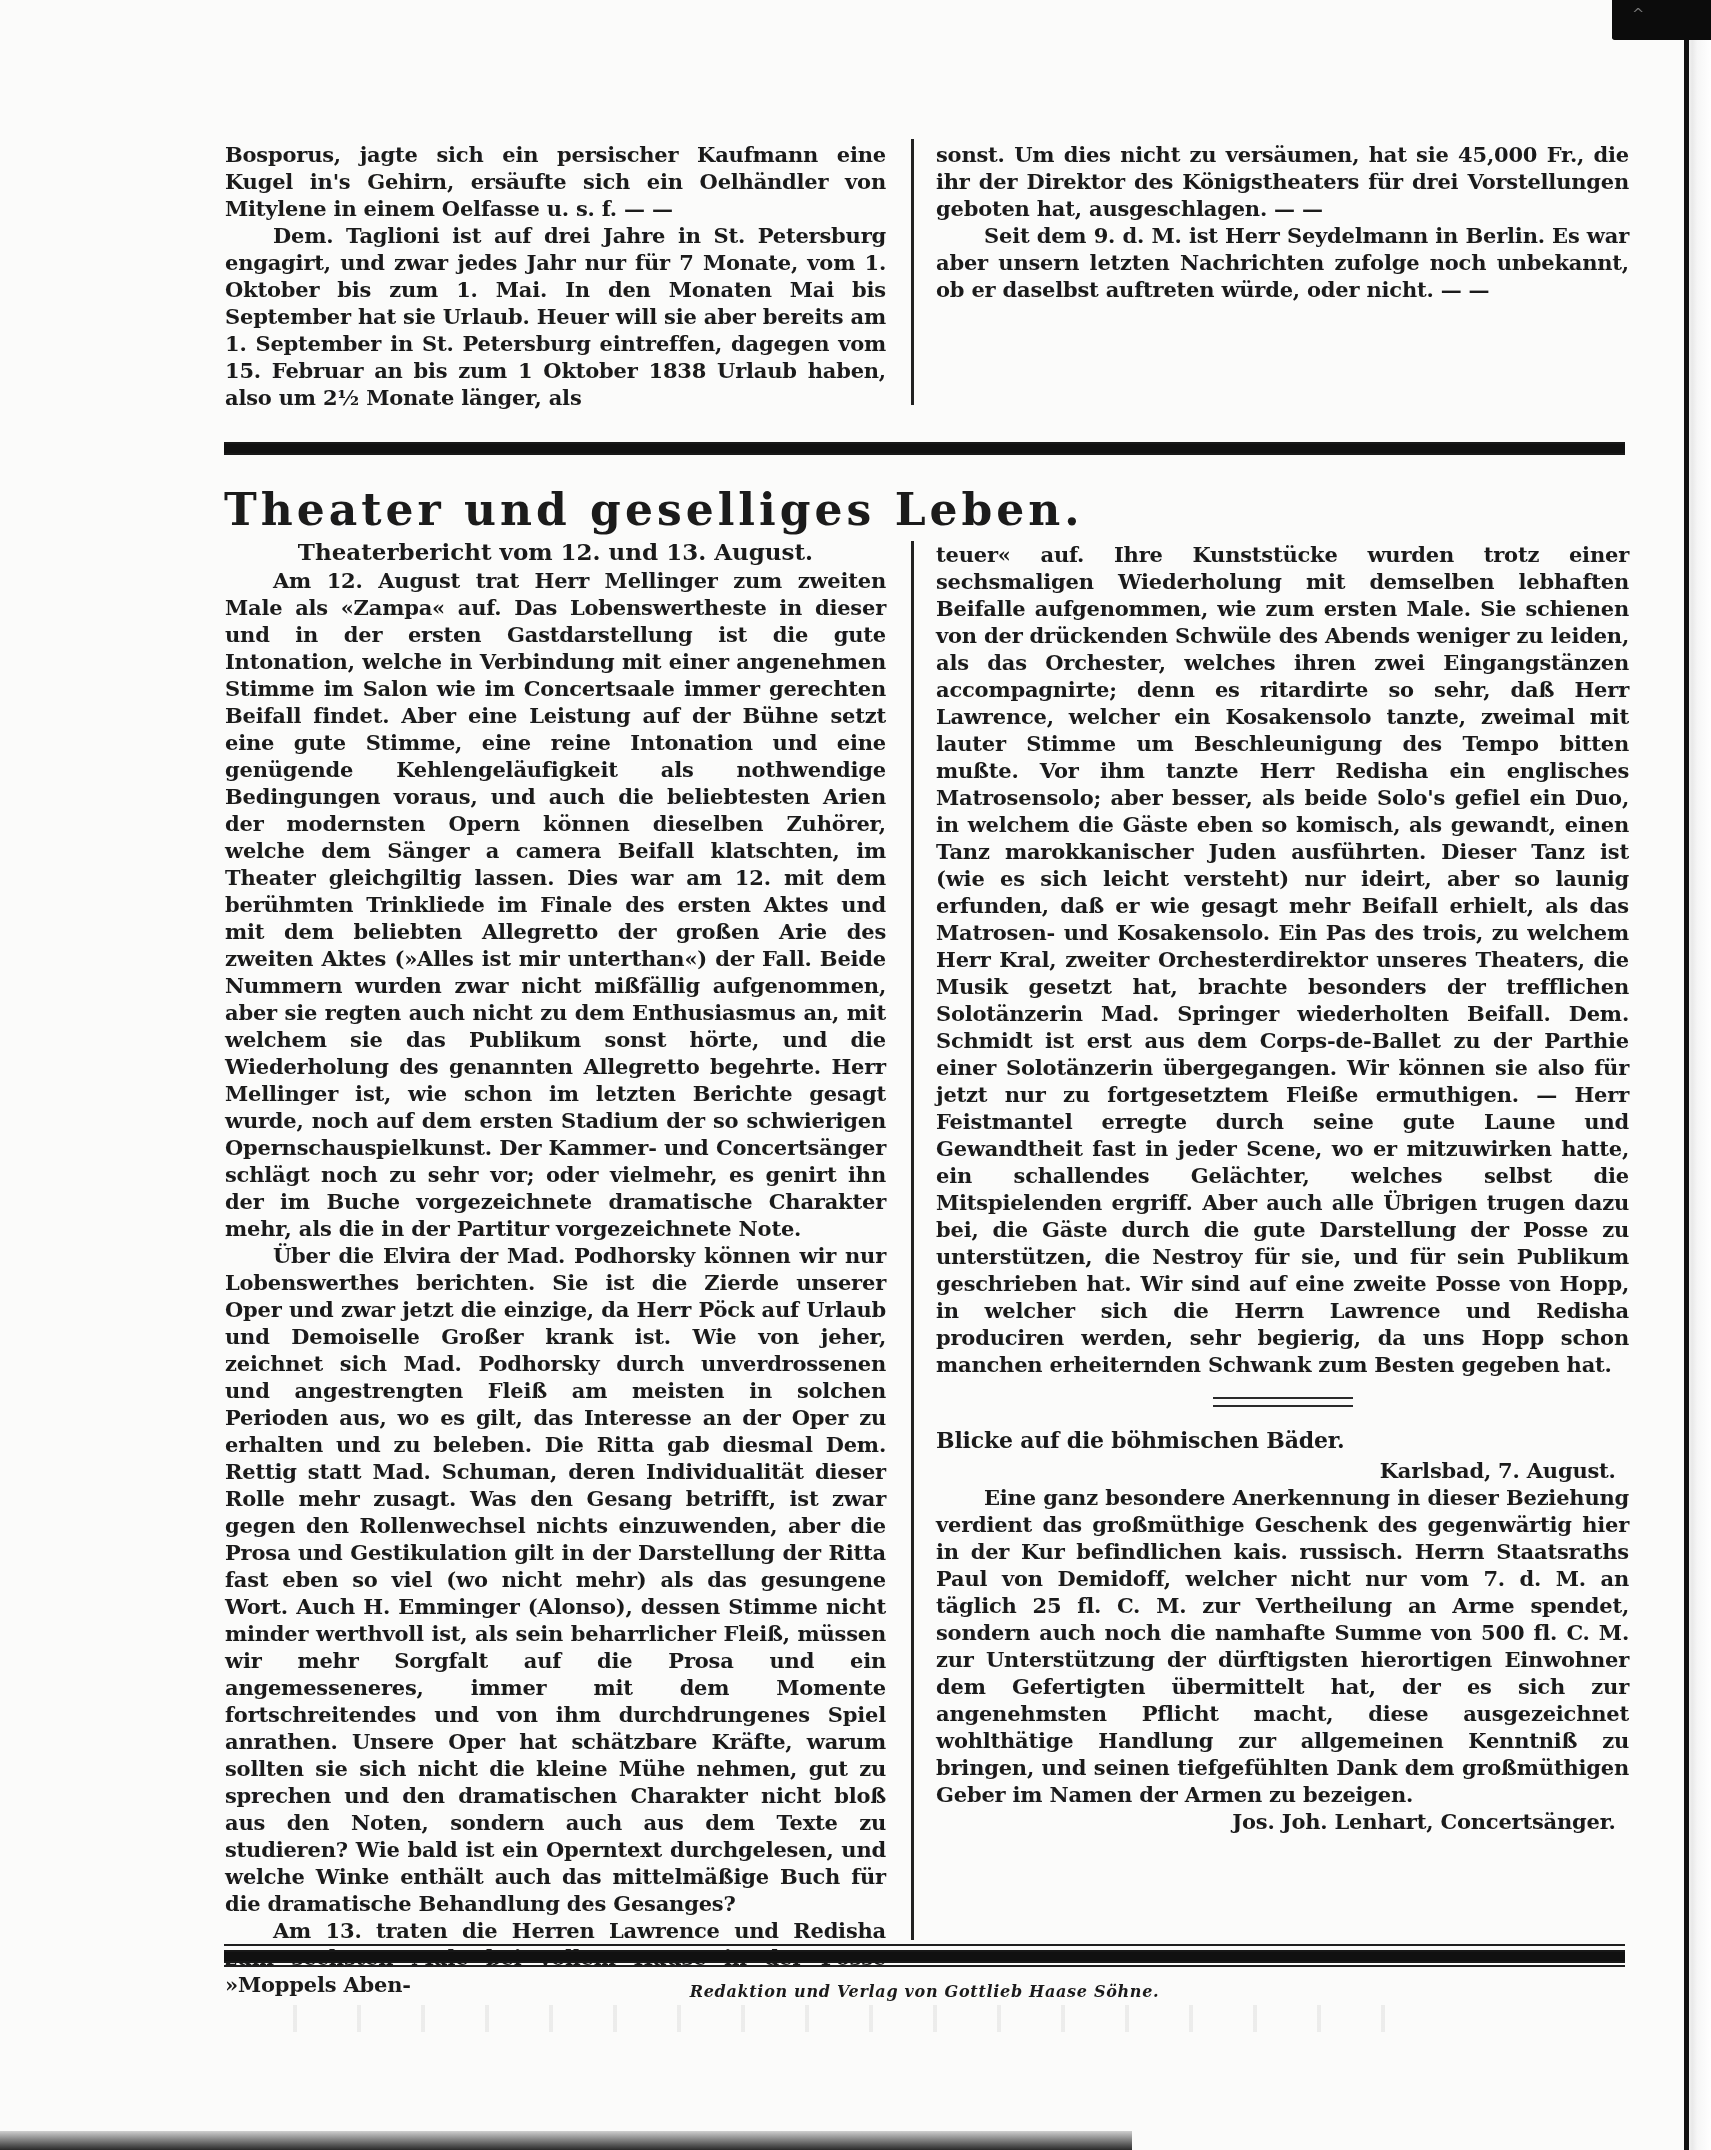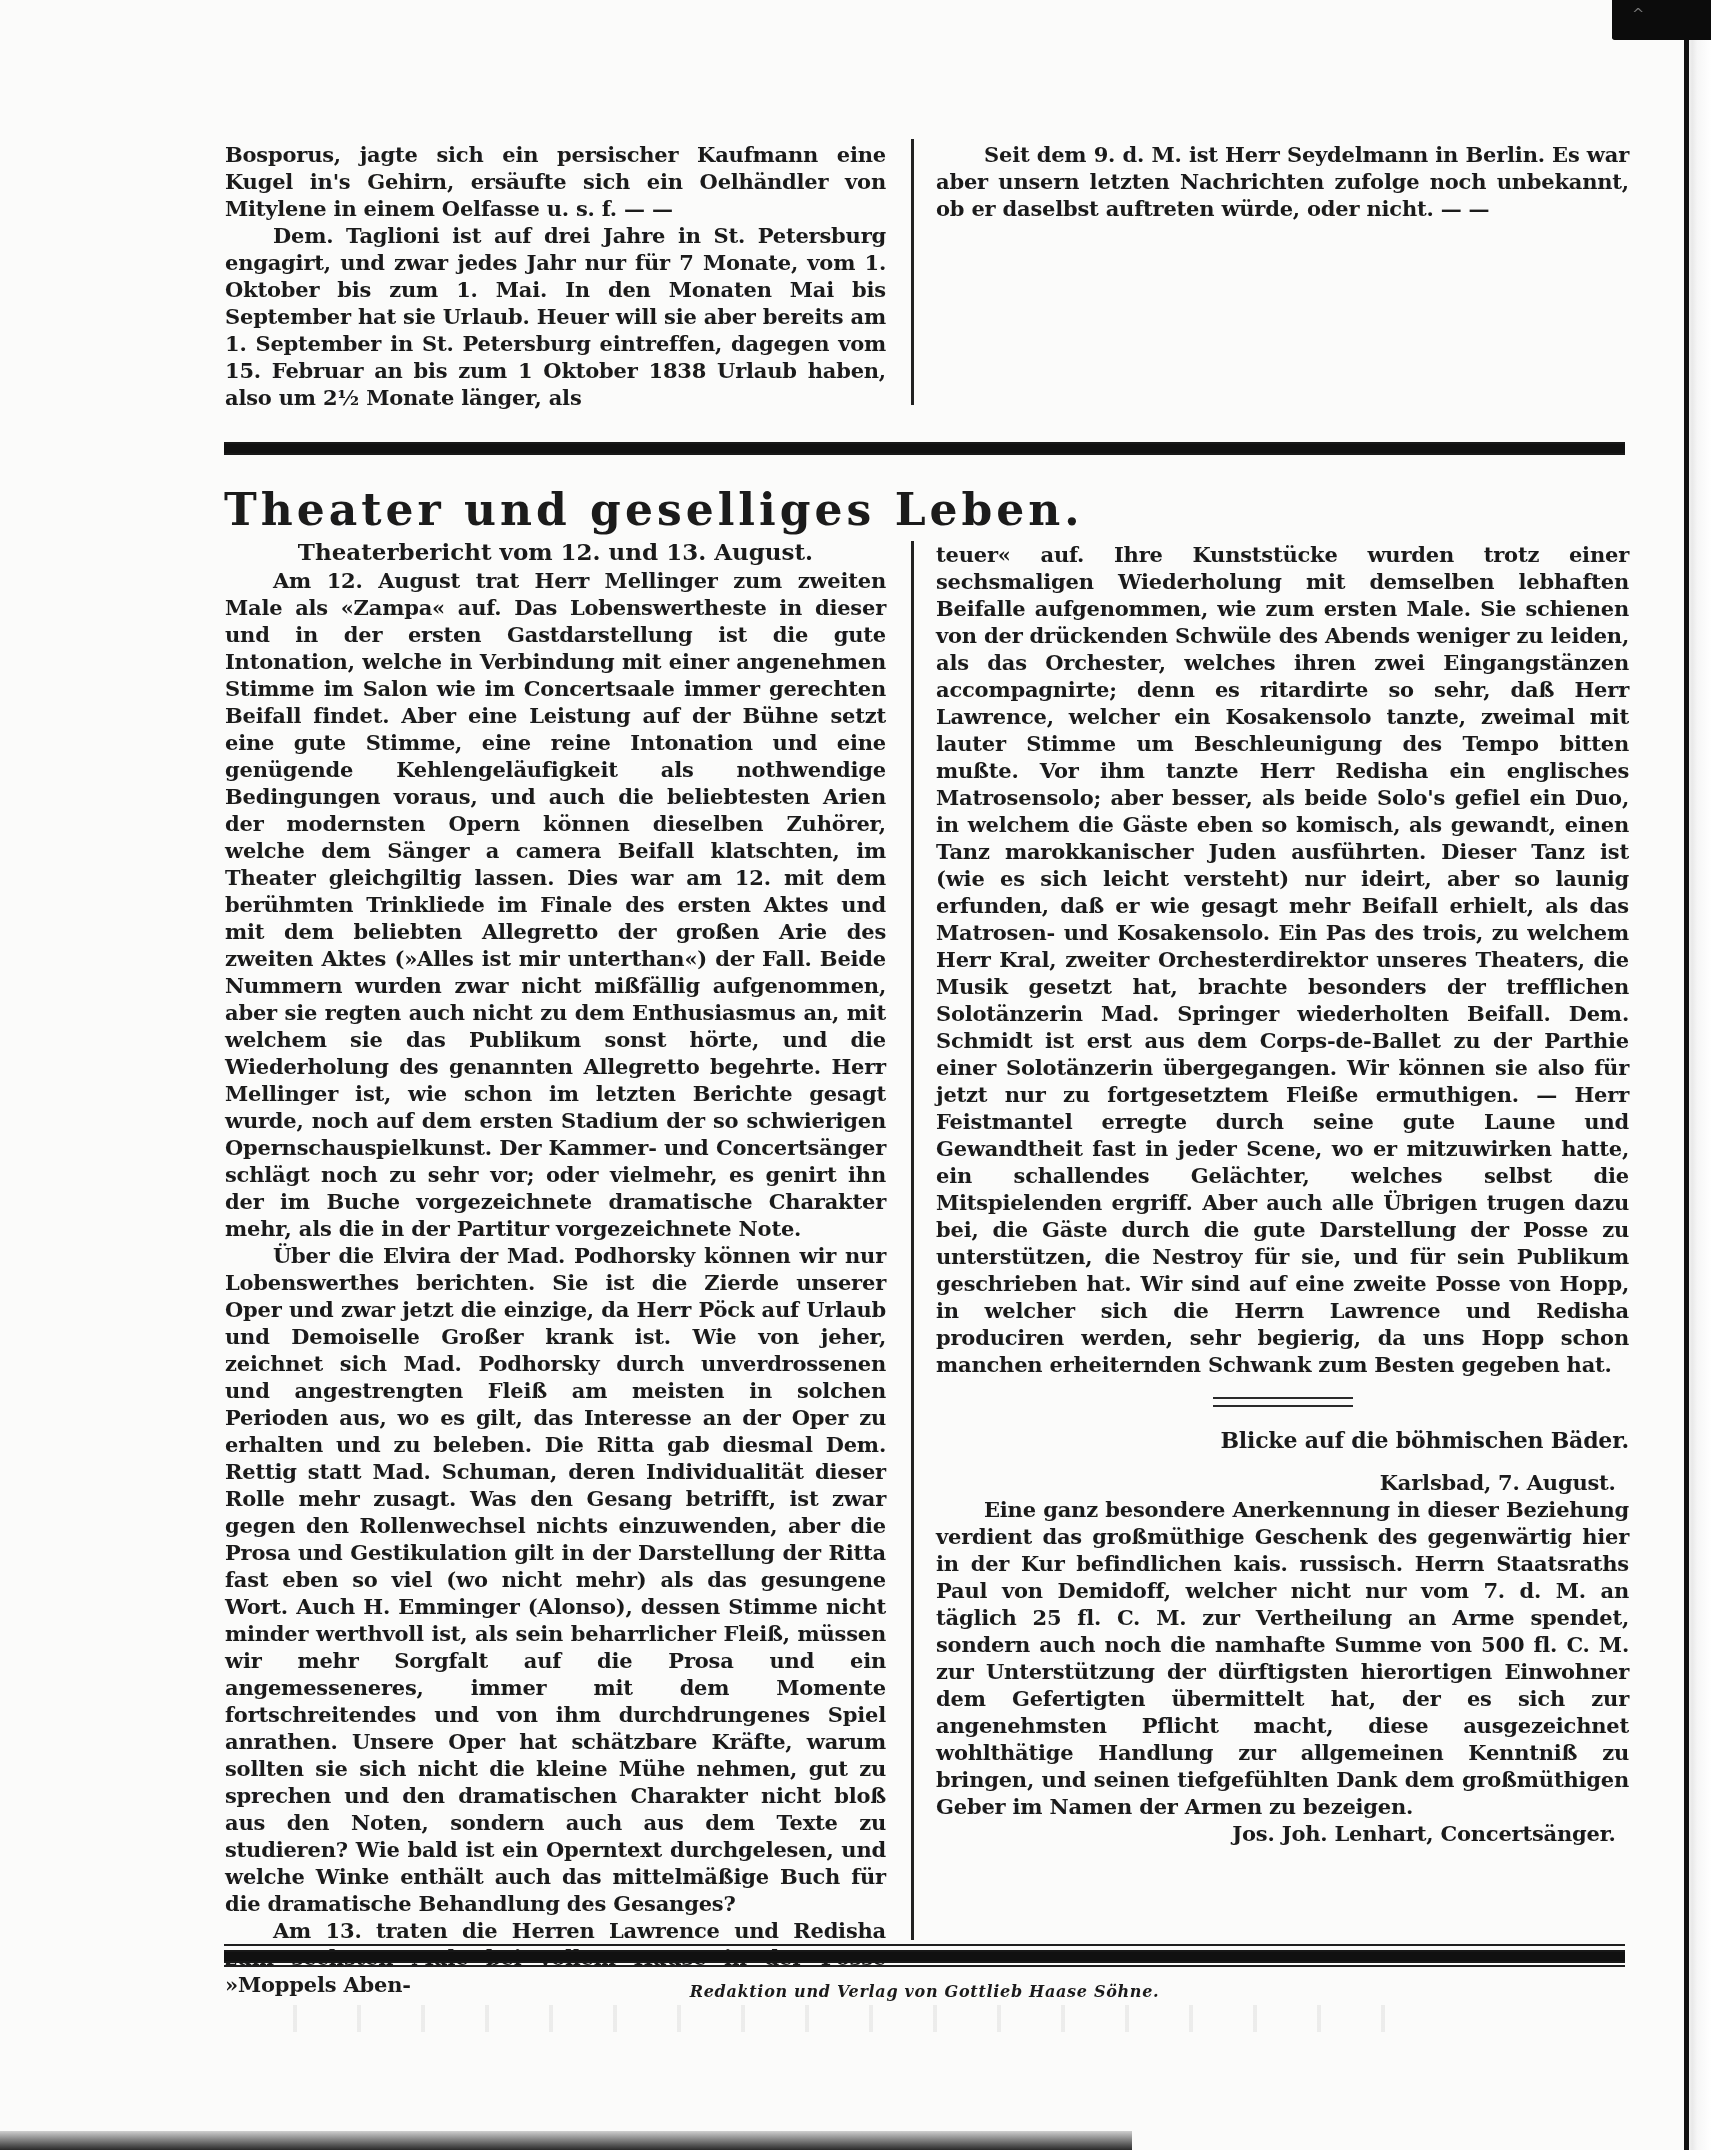--- a/index.html
+++ b/index.html
@@ -49,21 +49,21 @@
     .art-title {
       position: absolute; left: 225px; width: 661px; top: 538px; text-align: center;
       font-size: 23px; font-weight: bold;
     }
     .main-left { left: 225px; top: 567px; width: 661px; }
     .main-right { left: 936px; top: 541px; width: 693px; }
     .small-rule {
       width: 140px; height: 6px; margin: 18.6px auto 20px auto;
       border-top: 2px solid #2a2a2a; border-bottom: 2px solid #2a2a2a;
     }
-    .sub-title { text-align: right; font-size: 22px; margin-bottom: 15px; }
+    .sub-title { text-align: left; font-size: 22px; margin-bottom: 3px; }
     .dateline { text-align: right; padding-right: 13.3px; }
     .signature { text-align: right; padding-right: 13.3px; }
     .footer {
       position: absolute; left: 224px; width: 1401px; top: 1982px; text-align: center;
       font-size: 16px; font-weight: bold; letter-spacing: 0.7px; font-style: italic;
     }
     .smudge { position:absolute; left: 233px; top: 2005px; width: 1199px; height: 27px;
       background: repeating-linear-gradient(90deg, transparent 0 60px, rgba(0,0,0,0.06) 60px 64px); }
   </style>
 </head>
@@ -74,20 +74,21 @@
 <div class="edge-tab">
     <span>^</span>
   </div>
 
 <div class="col top-left">
   <p>Bosporus, jagte sich ein persischer Kaufmann eine Kugel in's Gehirn, ersäufte sich ein Oelhändler von Mitylene in einem Oelfasse u. s. f. — —</p>
   <p class="ind">Dem. Taglioni ist auf drei Jahre in St. Petersburg engagirt, und zwar jedes Jahr nur für 7 Monate, vom 1. Oktober bis zum 1. Mai. In den Monaten Mai bis September hat sie Urlaub. Heuer will sie aber bereits am 1. September in St. Petersburg eintreffen, dagegen vom 15. Februar an bis zum 1 Oktober 1838 Urlaub haben, also um 2½ Monate länger, als</p>
 </div>
 <div class="vrule" style="left:911px; top:139px; height:266px;"></div>
 <div class="col top-right">
+  <p>sonst. Um dies nicht zu versäumen, hat sie 45,000 Fr., die ihr der Direktor des Königstheaters für drei Vorstellungen geboten hat, ausgeschlagen. — —</p>
   <p class="ind">Seit dem 9. d. M. ist Herr Seydelmann in Berlin. Es war aber unsern letzten Nachrichten zufolge noch unbekannt, ob er daselbst auftreten würde, oder nicht. — —</p>
 </div>
 
 <div class="hrule-thick" style="top:442px;"></div>
 <div class="section-title">Theater und geselliges Leben.</div>
 
 <div class="art-title">Theaterbericht vom 12. und 13. August.</div>
 <div class="col main-left">
   <p class="ind">Am 12. August trat Herr Mellinger zum zweiten Male als «Zampa« auf. Das Lobenswertheste in dieser und in der ersten Gastdarstellung ist die gute Intonation, welche in Verbindung mit einer angenehmen Stimme im Salon wie im Concertsaale immer gerechten Beifall findet. Aber eine Leistung auf der Bühne setzt eine gute Stimme, eine reine Intonation und eine genügende Kehlengeläufigkeit als nothwendige Bedingungen voraus, und auch die beliebtesten Arien der modernsten Opern können dieselben Zuhörer, welche dem Sänger a camera Beifall klatschten, im Theater gleichgiltig lassen. Dies war am 12. mit dem berühmten Trinkliede im Finale des ersten Aktes und mit dem beliebten Allegretto der großen Arie des zweiten Aktes (»Alles ist mir unterthan«) der Fall. Beide Nummern wurden zwar nicht mißfällig aufgenommen, aber sie regten auch nicht zu dem Enthusiasmus an, mit welchem sie das Publikum sonst hörte, und die Wiederholung des genannten Allegretto begehrte. Herr Mellinger ist, wie schon im letzten Berichte gesagt wurde, noch auf dem ersten Stadium der so schwierigen Opernschauspielkunst. Der Kammer- und Concertsänger schlägt noch zu sehr vor; oder vielmehr, es genirt ihn der im Buche vorgezeichnete dramatische Charakter mehr, als die in der Partitur vorgezeichnete Note.</p>
   <p class="ind">Über die Elvira der Mad. Podhorsky können wir nur Lobenswerthes berichten. Sie ist die Zierde unserer Oper und zwar jetzt die einzige, da Herr Pöck auf Urlaub und Demoiselle Großer krank ist. Wie von jeher, zeichnet sich Mad. Podhorsky durch unverdrossenen und angestrengten Fleiß am meisten in solchen Perioden aus, wo es gilt, das Interesse an der Oper zu erhalten und zu beleben. Die Ritta gab diesmal Dem. Rettig statt Mad. Schuman, deren Individualität dieser Rolle mehr zusagt. Was den Gesang betrifft, ist zwar gegen den Rollenwechsel nichts einzuwenden, aber die Prosa und Gestikulation gilt in der Darstellung der Ritta fast eben so viel (wo nicht mehr) als das gesungene Wort. Auch H. Emminger (Alonso), dessen Stimme nicht minder werthvoll ist, als sein beharrlicher Fleiß, müssen wir mehr Sorgfalt auf die Prosa und ein angemesseneres, immer mit dem Momente fortschreitendes und von ihm durchdrungenes Spiel anrathen. Unsere Oper hat schätzbare Kräfte, warum sollten sie sich nicht die kleine Mühe nehmen, gut zu sprechen und den dramatischen Charakter nicht bloß aus den Noten, sondern auch aus dem Texte zu studieren? Wie bald ist ein Operntext durchgelesen, und welche Winke enthält auch das mittelmäßige Buch für die dramatische Behandlung des Gesanges?</p>

